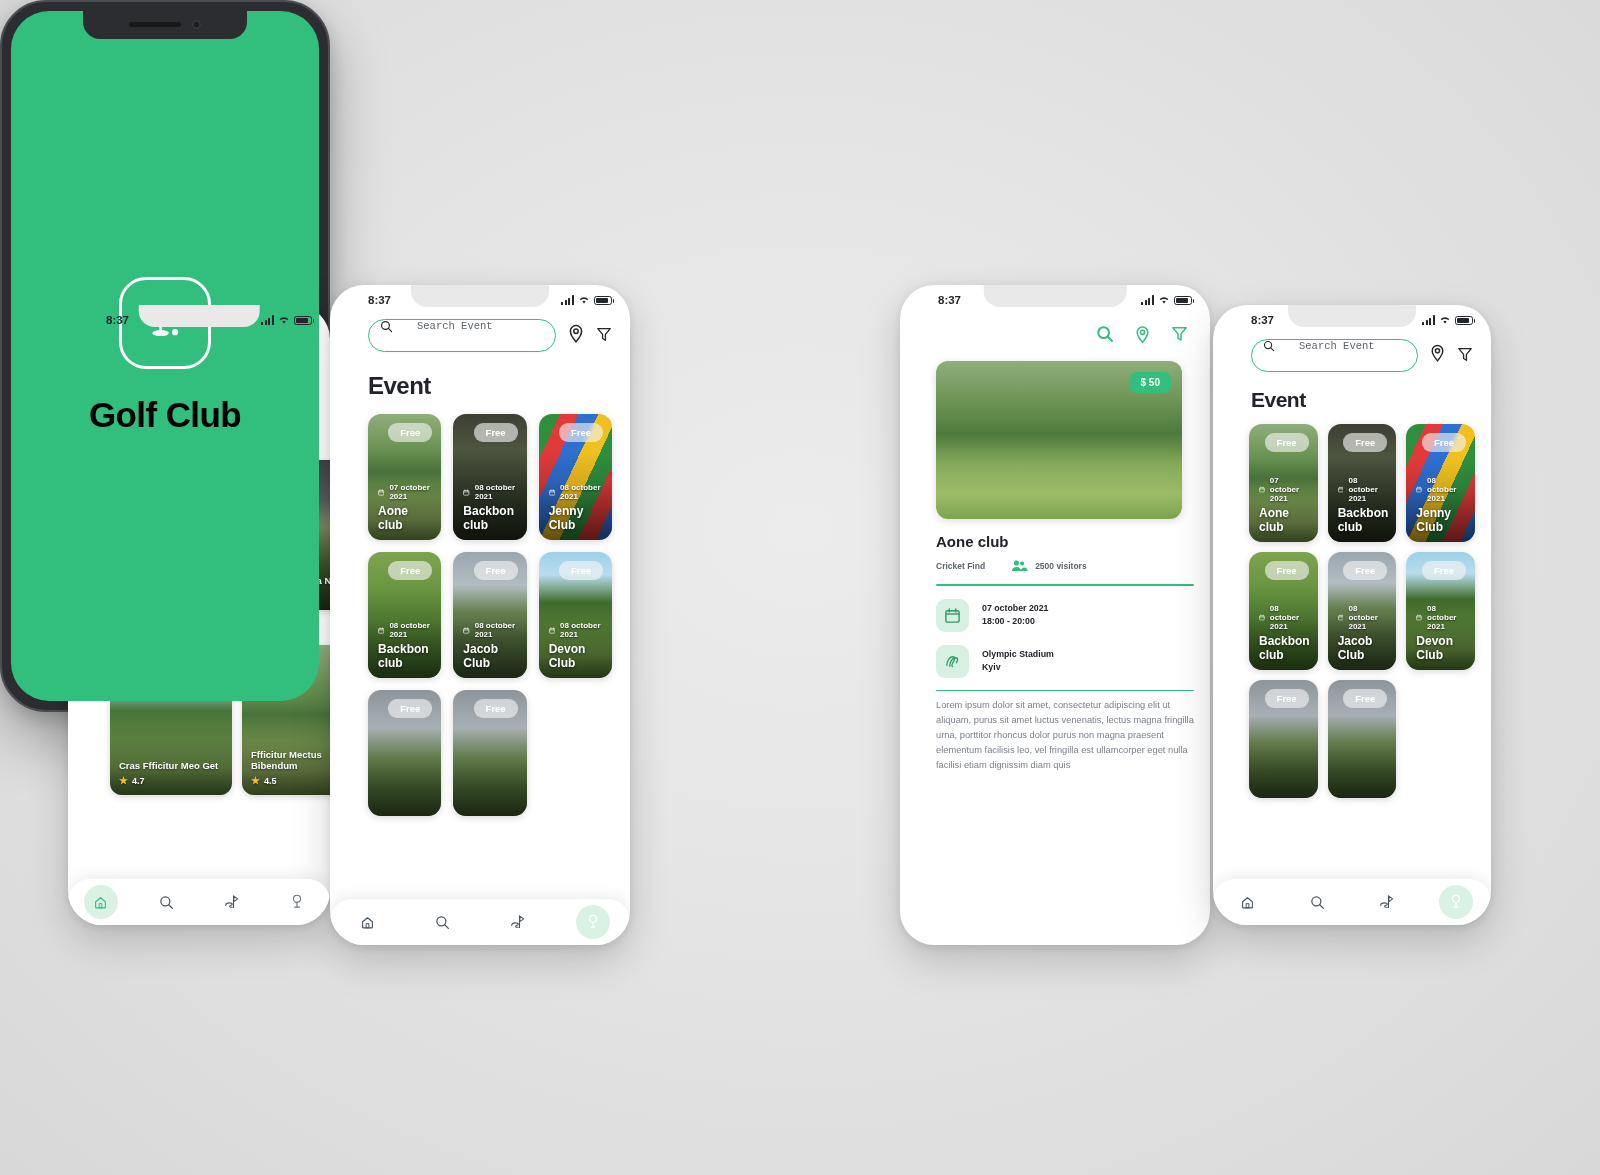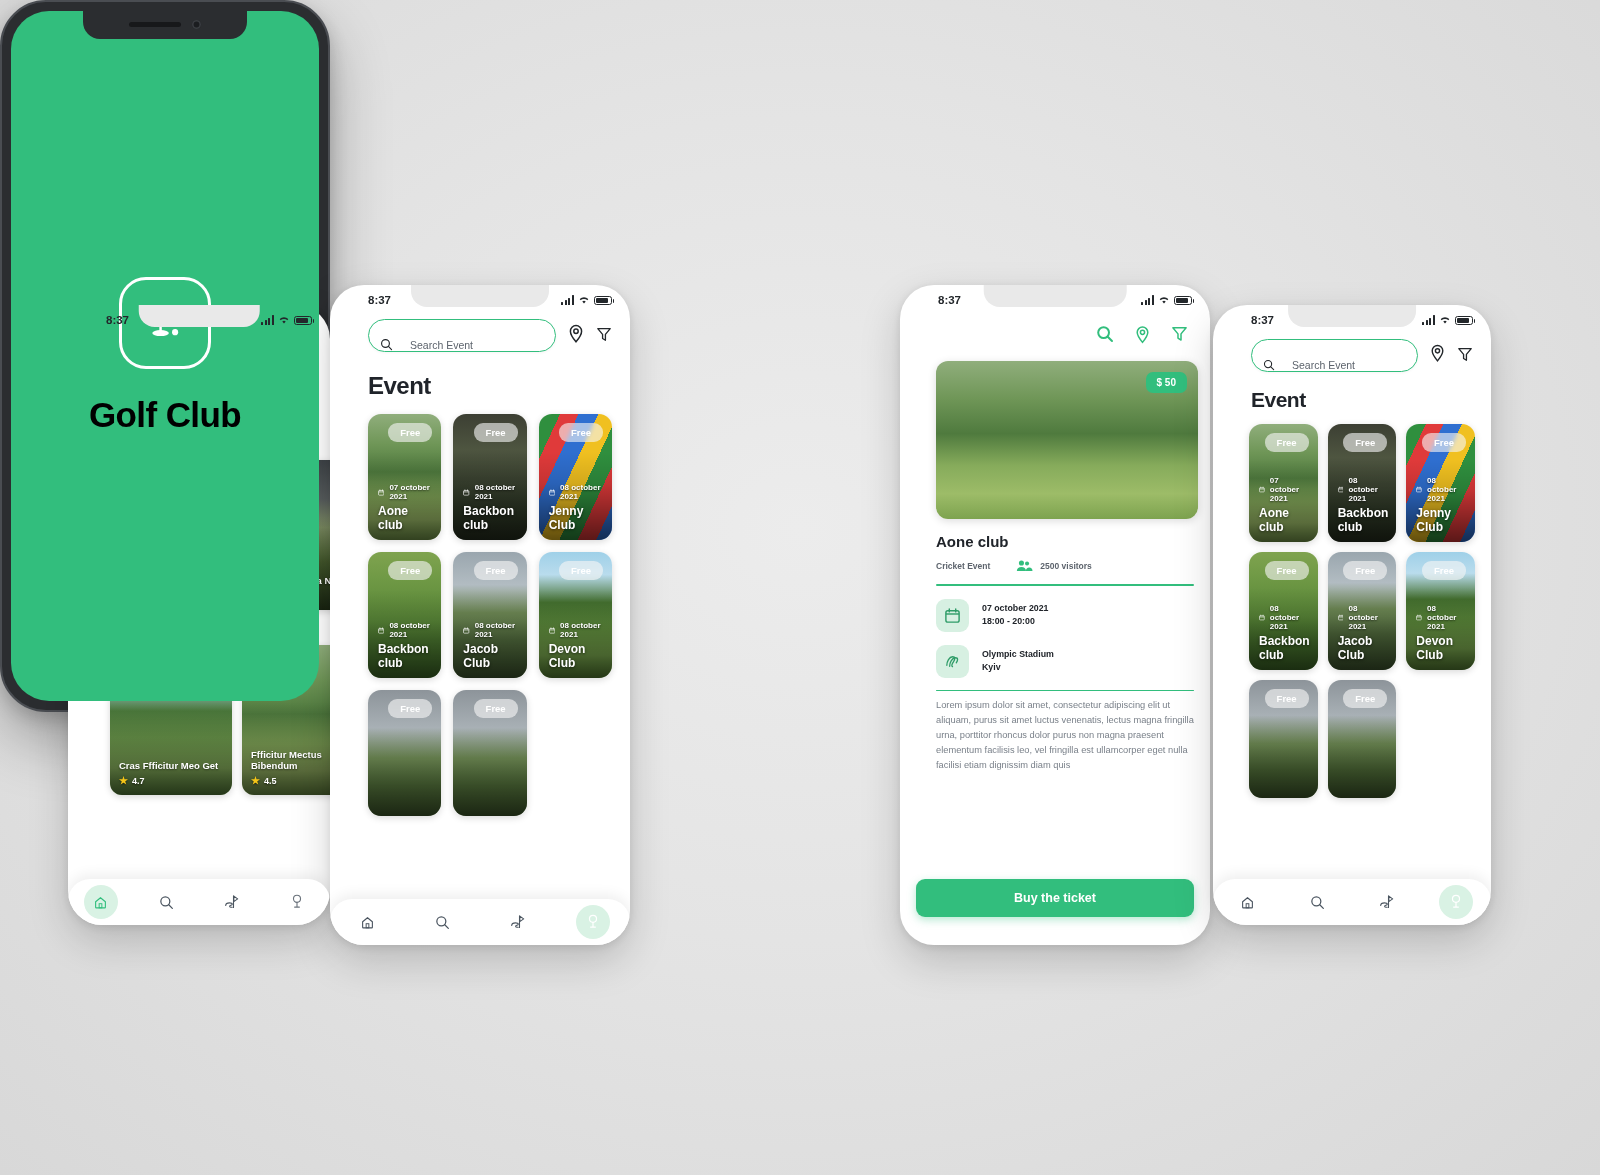--- a/index.html
+++ b/index.html
@@ -59,22 +59,23 @@
   .p1-sub { font-size: 9.5px; font-weight: bold; color:#6d7580; margin-top:4px;}
   .avatar {
     width: 27px; height: 27px; border-radius: 50%;
     background: linear-gradient(175deg,#9aa87d 0%,#8f9e74 30%,#c8473b 42%,#d24a38 72%,#7d8a64 100%);
     border: 2px solid #fff; box-shadow: 0 1px 4px rgba(0,0,0,.2); overflow:hidden; position:relative;
   }
   .avatar::before{content:"";position:absolute;left:50%;top:10%;transform:translateX(-50%);width:38%;height:30%;border-radius:50%;background:#5b4232;}
   .p1-searchrow { display:flex; gap:10px; padding: 18px 22px 0 22px; align-items:center;}
   .searchbox {
     flex:1; height:30px; border:1px solid #e6e8ea; border-radius:15px;
-    display:flex; align-items:flex-end; gap:17px; padding: 0 11px; background:#fff;
+    display:flex; align-items:flex-start; gap:24px; padding: 0 11px; background:#fff;
     box-shadow: 0 1px 3px rgba(0,0,0,.04);
+    font-family: Liberation Mono, monospace;
   }
   .searchbox span.ph { font-size:9.5px; color:#8b929b; font-weight:bold;}
   .filterbtn {
     width:30px;height:30px;border:1px solid #e6e8ea;border-radius:9px;background:#fff;
     display:flex;align-items:center;justify-content:center; box-shadow:0 1px 3px rgba(0,0,0,.04);
   }
   .sec-head { display:flex; justify-content:space-between; align-items:baseline; padding: 14px 22px 0 22px;}
   .sec-title { font-size:10.5px; font-weight:bold; color:#20242a;}
   .sec-all { font-size:9px; font-weight:bold; color:#32be7d;}
   .cardrow { display:flex; gap:10px; padding: 9px 0 0 22px; }
@@ -150,21 +151,21 @@
   .p3-cam { width:9px;height:9px;border-radius:50%;background:#1b1d20;box-shadow: inset 0 0 0 1.6px #3a3d41;}
   .logo-box {
     width:92px;height:92px;border:3px solid #fff;border-radius:27px;
     display:flex;align-items:center;justify-content:center; margin-bottom:26px;
   }
   .p3-name { color:#000000; font-size:35px; font-weight:bold; letter-spacing:-.6px;}
 
   
   #phone4 { left: 900px; top: 285px; width: 310px; height: 660px; }
   .p4-icons { display:flex; justify-content:flex-end; gap:20px; padding: 10px 22px 0 22px; }
-  .hero { margin:12px 12px 0 16px; height:158px; border-radius:12px; overflow:hidden; position:relative; box-shadow:0 2px 8px rgba(0,0,0,.14);}
+  .hero { margin:12px 28px 0 16px; height:158px; border-radius:12px; overflow:hidden; position:relative; box-shadow:0 2px 8px rgba(0,0,0,.14);}
   .price {
     position:absolute; right:11px; top:11px; background:#32be7d; color:#fff;
     font-size:10px; font-weight:bold; padding:5px 11px; border-radius:7px;
   }
   .p4-name { font-size:15px; font-weight:bold; color:#20242a; padding: 14px 16px 0 16px;}
   .p4-subrow { display:flex; align-items:center; gap:26px; padding: 9px 16px 0 16px; }
   .p4-subrow .t { font-size:8.5px; font-weight:bold; color:#5d646d;}
   .p4-subrow .vis { display:flex; align-items:center; gap:7px;}
   .hr { height:1.6px; background:#32be7d; margin: 12px 16px 0 16px; border-radius:2px;}
   .inforow { display:flex; align-items:center; gap:13px; padding: 13px 16px 0 16px;}
@@ -541,21 +542,21 @@
           </svg>
       </div>
     </div>
 
     <div class="hero ph-woman-org">
       <div class="price">$ 50</div>
     </div>
 
     <div class="p4-name">Aone club</div>
     <div class="p4-subrow">
-      <span class="t">Cricket Event</span>
+      <span class="t">Cricket Find</span>
       <span class="vis">
         <svg width="17" height="13" viewBox="0 0 20 15">
             <circle cx="6.4" cy="4.6" r="3" fill="#32be7d"></circle>
             <circle cx="13" cy="5.2" r="2.4" fill="#32be7d"></circle>
             <path d="M1 14c0-3 2.4-4.8 5.4-4.8S11.8 11 11.8 14z" fill="#32be7d"></path>
             <path d="M11.6 14c0-2.6 1.6-4.2 4-4.2S19.4 11.4 19.4 14z" fill="#32be7d"></path>
           </svg>
         <span class="t">2500 visitors</span>
       </span>
     </div>
@@ -587,21 +588,20 @@
       <div class="infotxt">
         <div>Olympic Stadium</div>
         <div>Kyiv</div>
       </div>
     </div>
 
     <div class="hr"></div>
 
     <div class="desc-b">Lorem ipsum dolor sit amet, consectetur adipiscing elit ut aliquam, purus sit amet luctus venenatis, lectus magna fringilla urna, porttitor rhoncus dolor purus non magna praesent elementum facilisis leo, vel fringilla est ullamcorper eget nulla facilisi etiam dignissim diam quis</div>
 
-    <div class="buybtn">Buy the ticket</div>
   </div>
 </div>
 
 <div class="phone" id="phone5">
   <div class="notch"></div>
   <div class="scr">
     <div class="statusbar">
       <span>8:37</span>
       <span class="sb-icons">
         <span class="bars">

